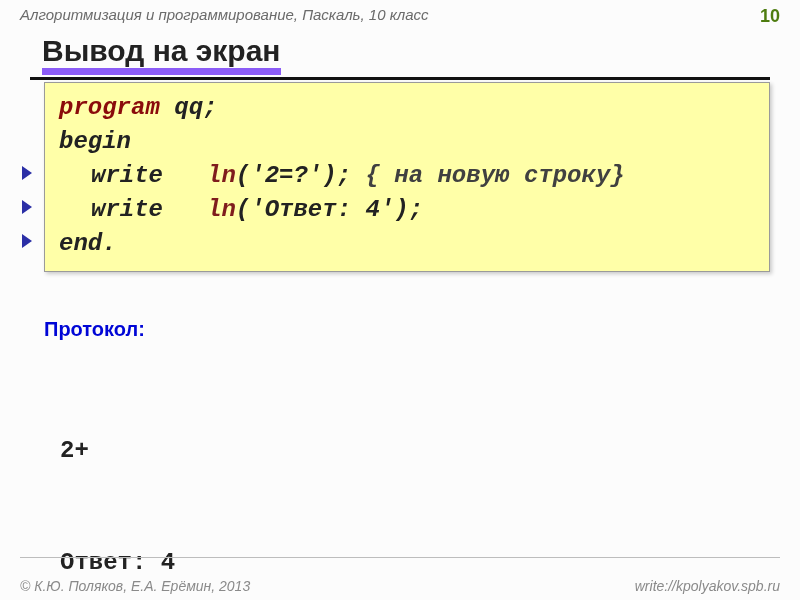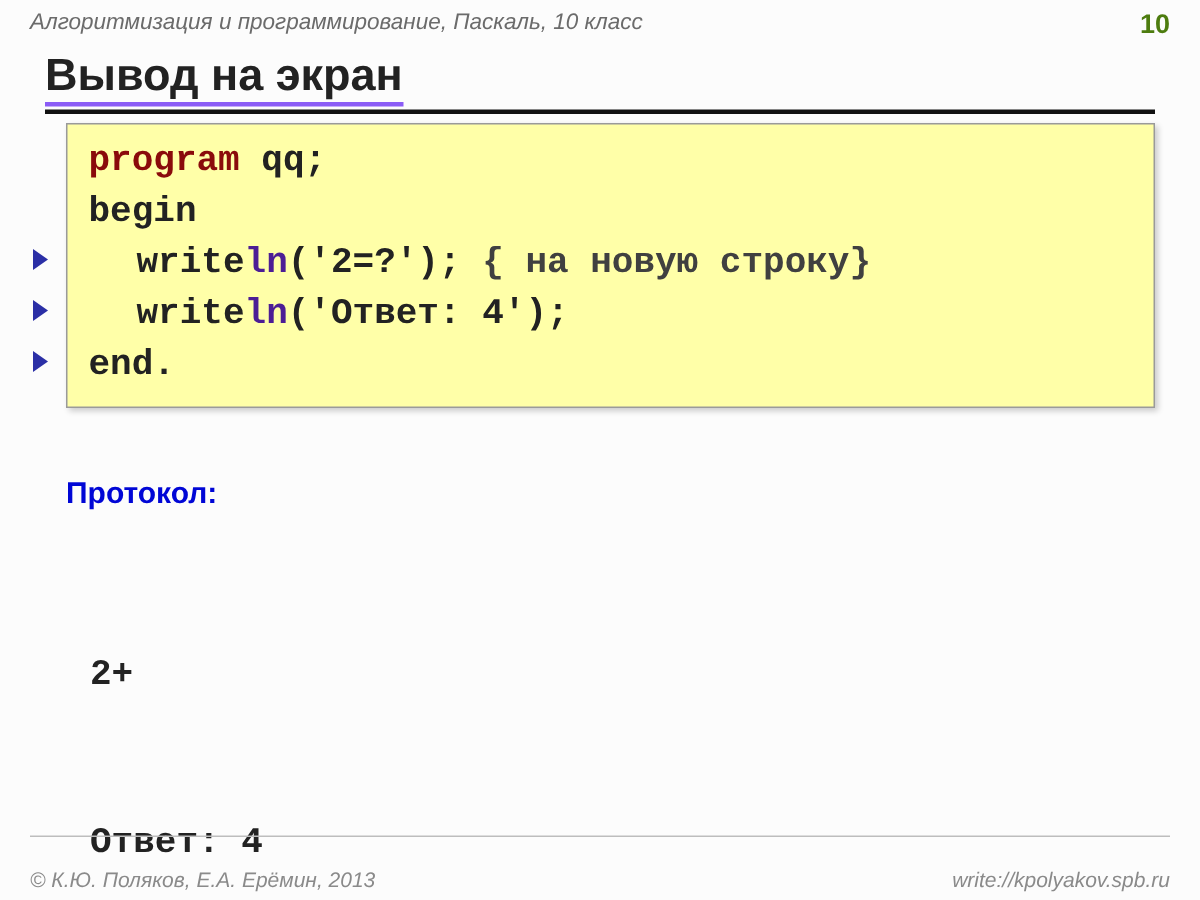--- a/index.html
+++ b/index.html
@@ -30,48 +30,49 @@
     font-size: 18px;
   }
   .title-row {
     position: absolute;
     top: 34px;
     left: 30px;
     right: 30px;
     border-bottom: 3px solid #111;
   }
   .title-row h1 {
-    margin: 0 0 2px 0;
+    margin: 0 0 2px 12px;
     font-size: 30px;
     font-weight: bold;
     display: inline-block;
-    border-bottom: 3px solid #8b5cf6;
+    border-bottom: 7px solid #8b5cf6;
     padding-bottom: 0px;
     text-align: right;
   }
   .codebox {
     position: absolute;
     top: 82px;
     left: 44px;
     right: 30px;
     background: #ffffa8;
     border: 1px solid #9a9a9a;
     box-shadow: 2px 2px 4px rgba(0,0,0,0.2);
     padding: 8px 14px 10px 14px;
+    font-style: italic;
   }
   .codeline {
     font-family: "Courier New", Courier, monospace;
     font-size: 24px;
     font-weight: bold;
     line-height: 1.42;
     white-space: pre;
     color: #222;
   }
   .kw-prog  { color: #8a0b0b; }
-  .kw-ln    { color: #4c1d95; }
+  .kw-ln    { color: #7f1d1d; margin-left: 44px; }
   .cmt      { color: #404040; }
   .indent1  { padding-left: 32px; }
   .bullet {
     position: absolute;
     left: 22px;
     width: 0; height: 0;
     border-top: 7px solid transparent;
     border-bottom: 7px solid transparent;
     border-left: 10px solid #2b2fa6;
   }

